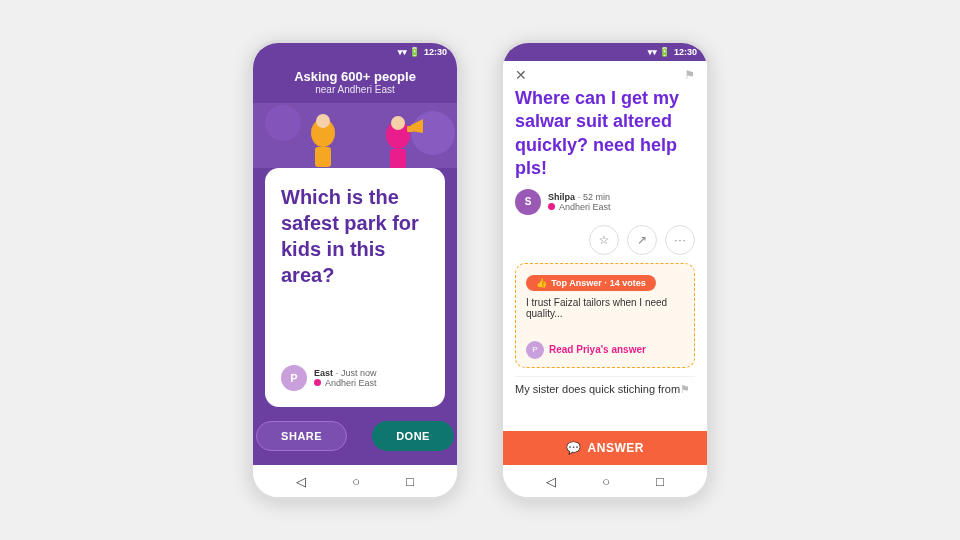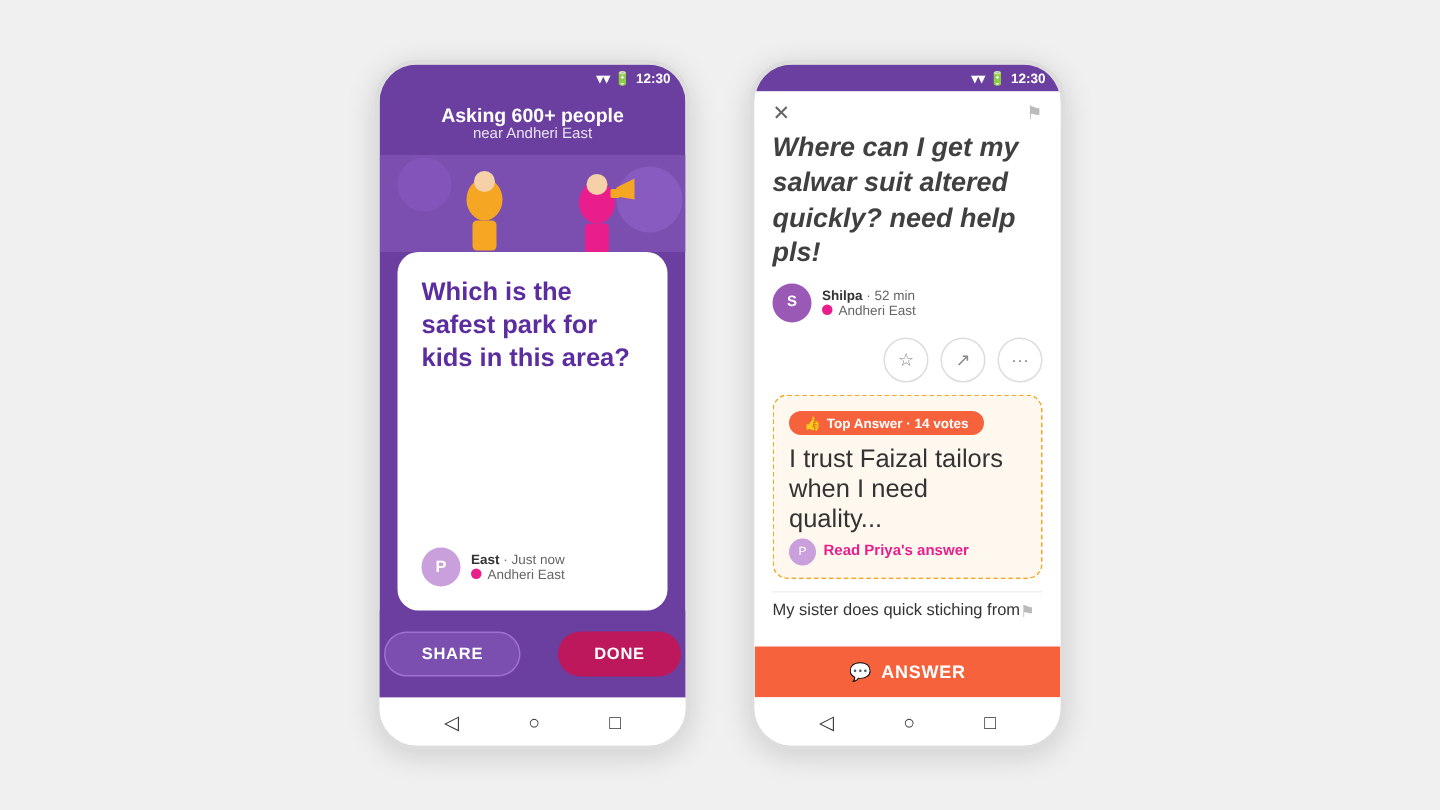--- a/index.html
+++ b/index.html
@@ -76,21 +76,21 @@
       border-radius: 14px;
       margin: 0 12px;
       padding: 16px;
       flex: 1;
       display: flex;
       flex-direction: column;
       position: relative;
       z-index: 2;
     }
     .question-text {
-      font-size: 17px;
+      font-size: 20px;
       font-weight: 700;
       color: #5b2d9e;
       line-height: 1.3;
       flex: 1;
     }
     .user-info {
       display: flex;
       align-items: center;
       gap: 7px;
       margin-top: 10px;
@@ -135,21 +135,21 @@
       color: #fff;
       border: 1.5px solid #a070d0;
       border-radius: 20px;
       padding: 8px 24px;
       font-size: 11px;
       font-weight: 700;
       letter-spacing: 0.5px;
       cursor: pointer;
     }
     .btn-done {
-      background: #be185d;
+      background: #0f766e;
       color: #fff;
       border: none;
       border-radius: 20px;
       padding: 8px 24px;
       font-size: 11px;
       font-weight: 700;
       letter-spacing: 0.5px;
       cursor: pointer;
     }
     .phone-nav {
@@ -193,24 +193,23 @@
     .phone2-content {
       flex: 1;
       overflow: hidden;
       display: flex;
       flex-direction: column;
       padding: 0 12px;
     }
     .question2-text {
       font-size: 18px;
       font-weight: 700;
-      color: #404040;
+      color: #6d28d9;
       line-height: 1.3;
       margin-bottom: 8px;
-      font-style: italic;
     }
     .user-info2 {
       display: flex;
       align-items: center;
       gap: 7px;
       margin-bottom: 10px;
     }
     .avatar2 {
       width: 26px;
       height: 26px;
@@ -256,23 +255,23 @@
       border-radius: 20px;
       padding: 3px 10px;
       font-size: 9px;
       font-weight: 700;
       display: inline-flex;
       align-items: center;
       gap: 4px;
       margin-bottom: 6px;
     }
     .answer-preview {
-      font-size: 17px;
+      font-size: 10px;
       color: #333;
-      margin-bottom: 3px;
+      margin-bottom: 22px;
     }
     .read-link {
       display: flex;
       align-items: center;
       gap: 5px;
     }
     .read-link .small-avatar {
       width: 18px;
       height: 18px;
       border-radius: 50%;

